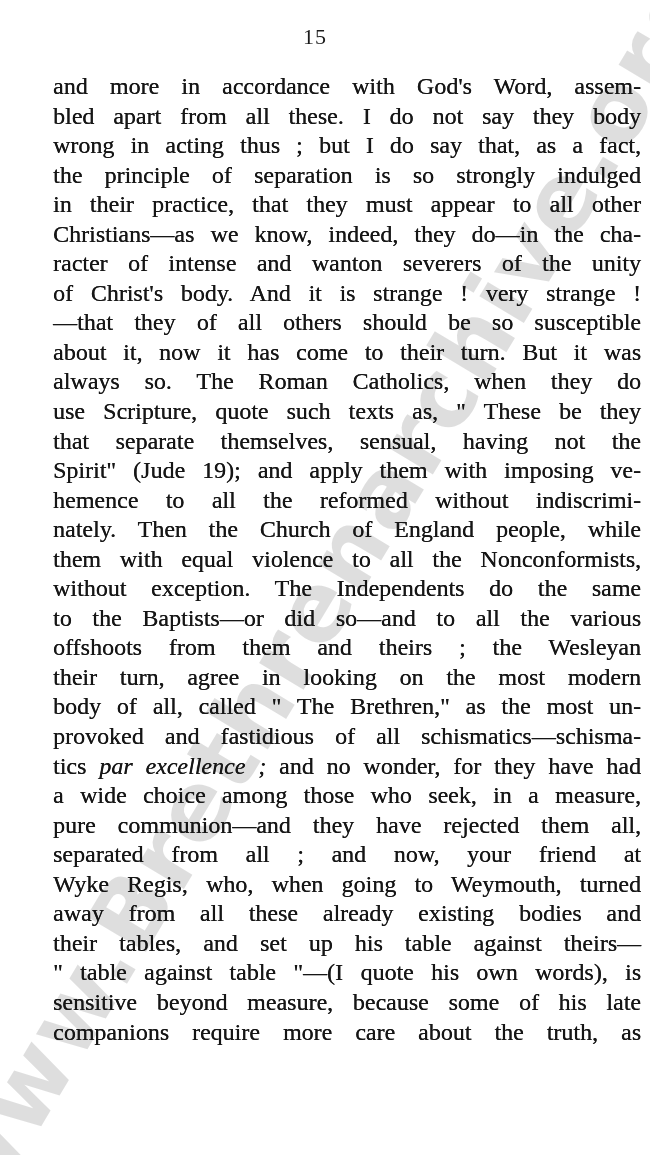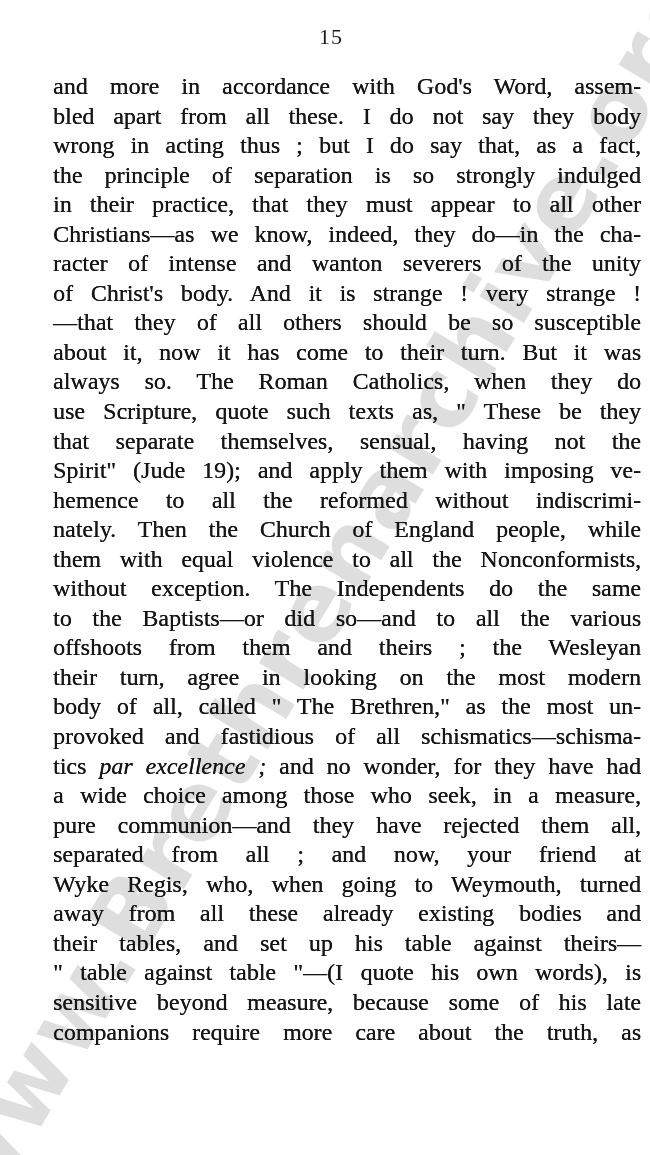--- a/index.html
+++ b/index.html
@@ -25,21 +25,21 @@
     font-size: 95px;
     letter-spacing: 2px;
     color: rgba(0, 0, 0, 0.13);
     white-space: nowrap;
     z-index: 0;
     user-select: none;
   }
   .page-number {
     position: absolute;
     top: 24px;
-    left: 16px;
+    left: 0;
     width: 630px;
     text-align: center;
     font-size: 22px;
     color: #1b1b1b;
     letter-spacing: 1px;
     z-index: 1;
   }
   .text-block {
     position: absolute;
     left: 33px;

